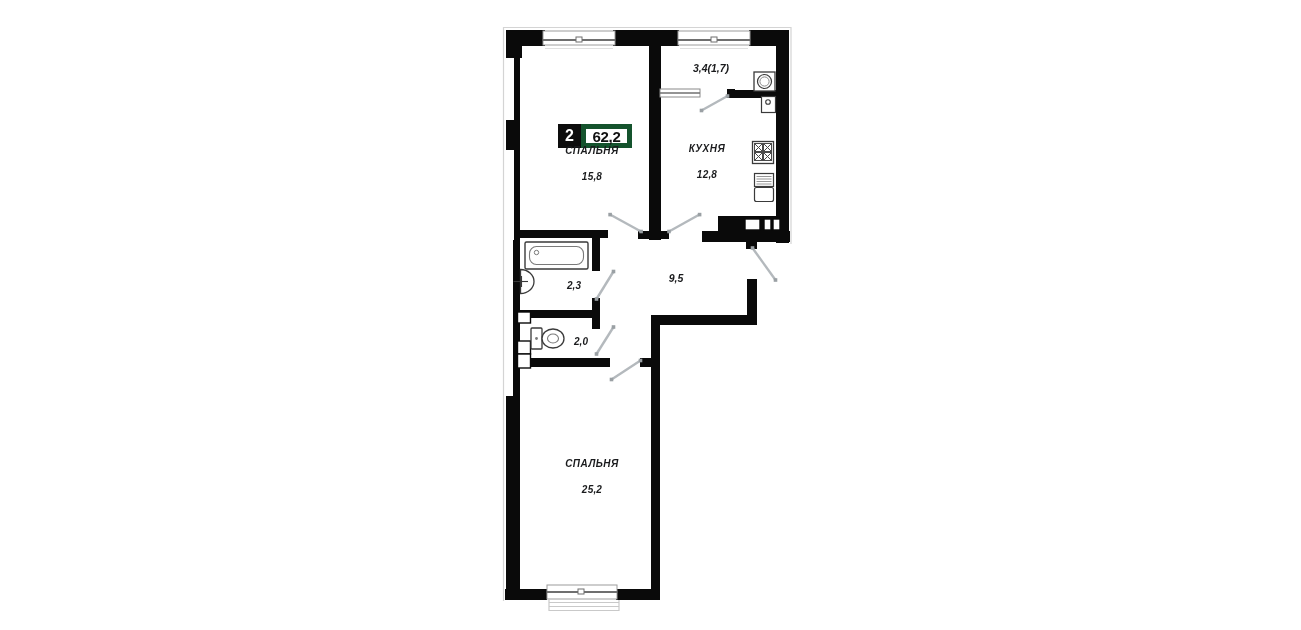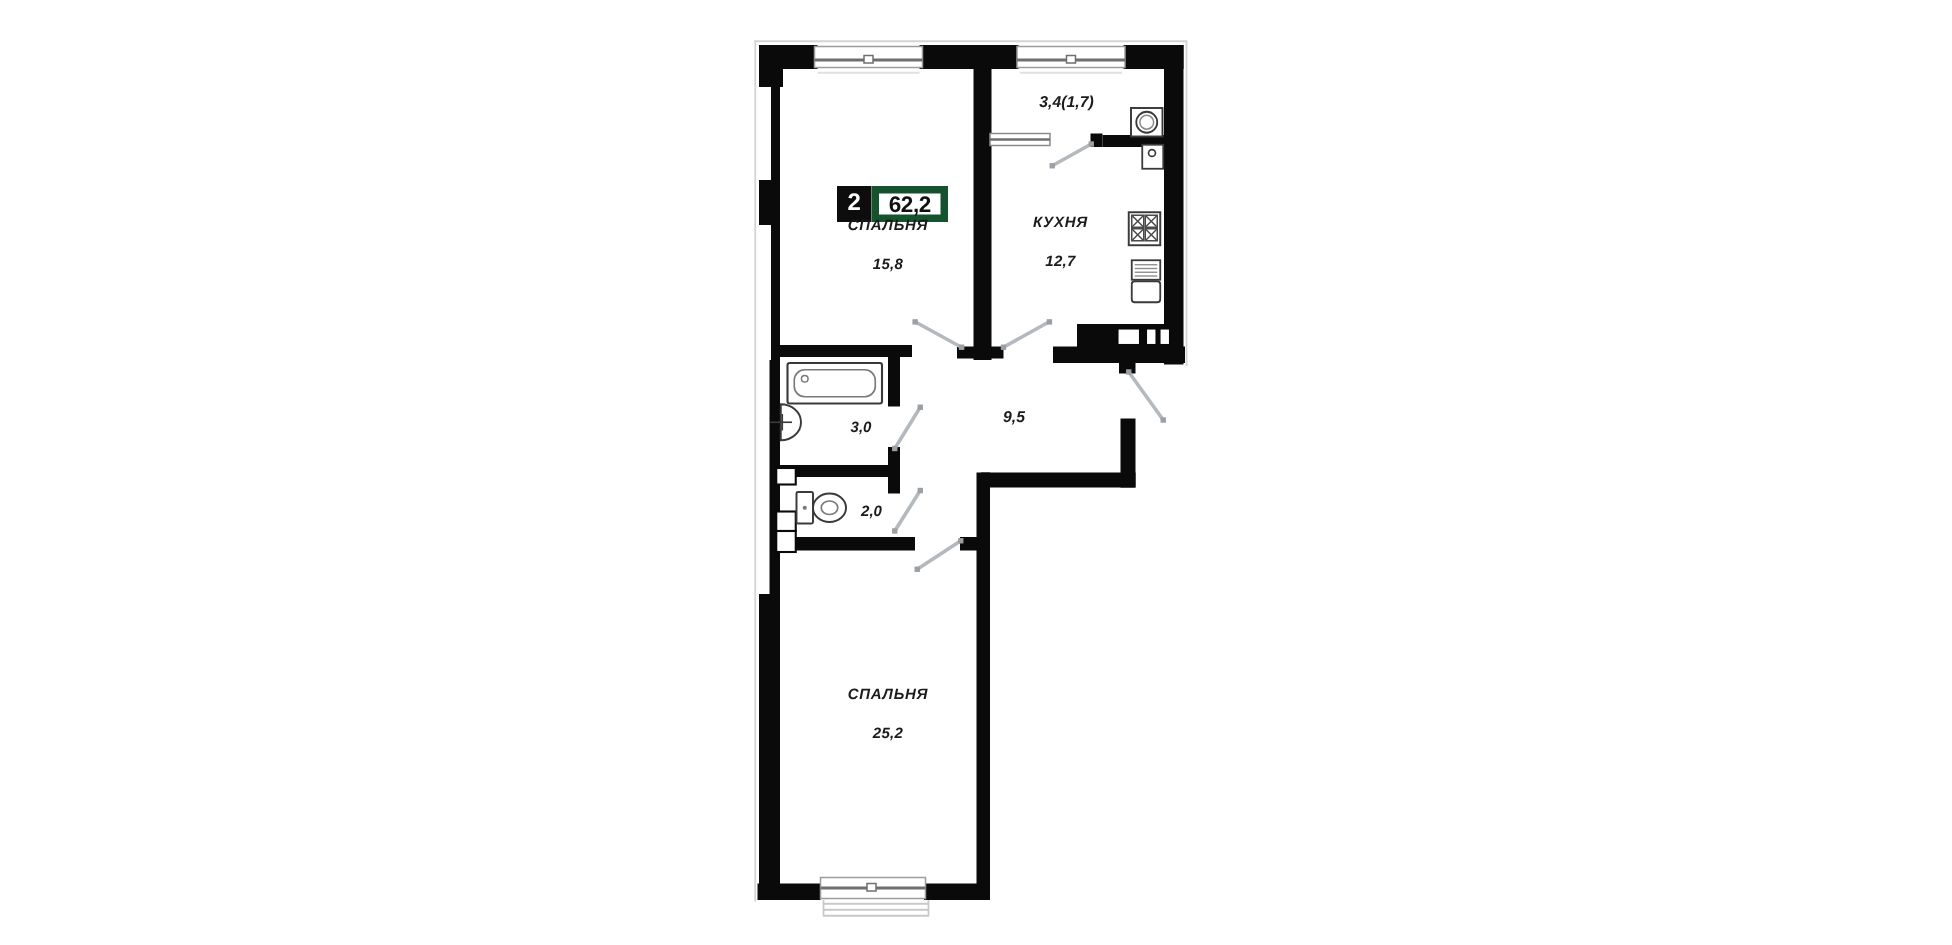--- a/index.html
+++ b/index.html
@@ -215,23 +215,23 @@
     <span class="badge-rooms">2</span>
     <span class="badge-area">62,2</span>
   </div>
 
   <div class="lbl lbl-bedroom">
     <div class="nm">СПАЛЬНЯ</div>
     <div class="ar">15,8</div>
   </div>
   <div class="lbl lbl-kitchen">
     <div class="nm">КУХНЯ</div>
-    <div class="ar">12,7</div>
+    <div class="ar">12,8</div>
   </div>
   <div class="lbl lbl-living">
     <div class="nm">СПАЛЬНЯ</div>
     <div class="ar">25,2</div>
   </div>
   <div class="lbl lbl-loggia">3,4(1,7)</div>
   <div class="lbl lbl-hall">9,5</div>
-  <div class="lbl lbl-bath">3,0</div>
+  <div class="lbl lbl-bath">2,3</div>
   <div class="lbl lbl-wc">2,0</div>
 </div>
 
 </body></html>

